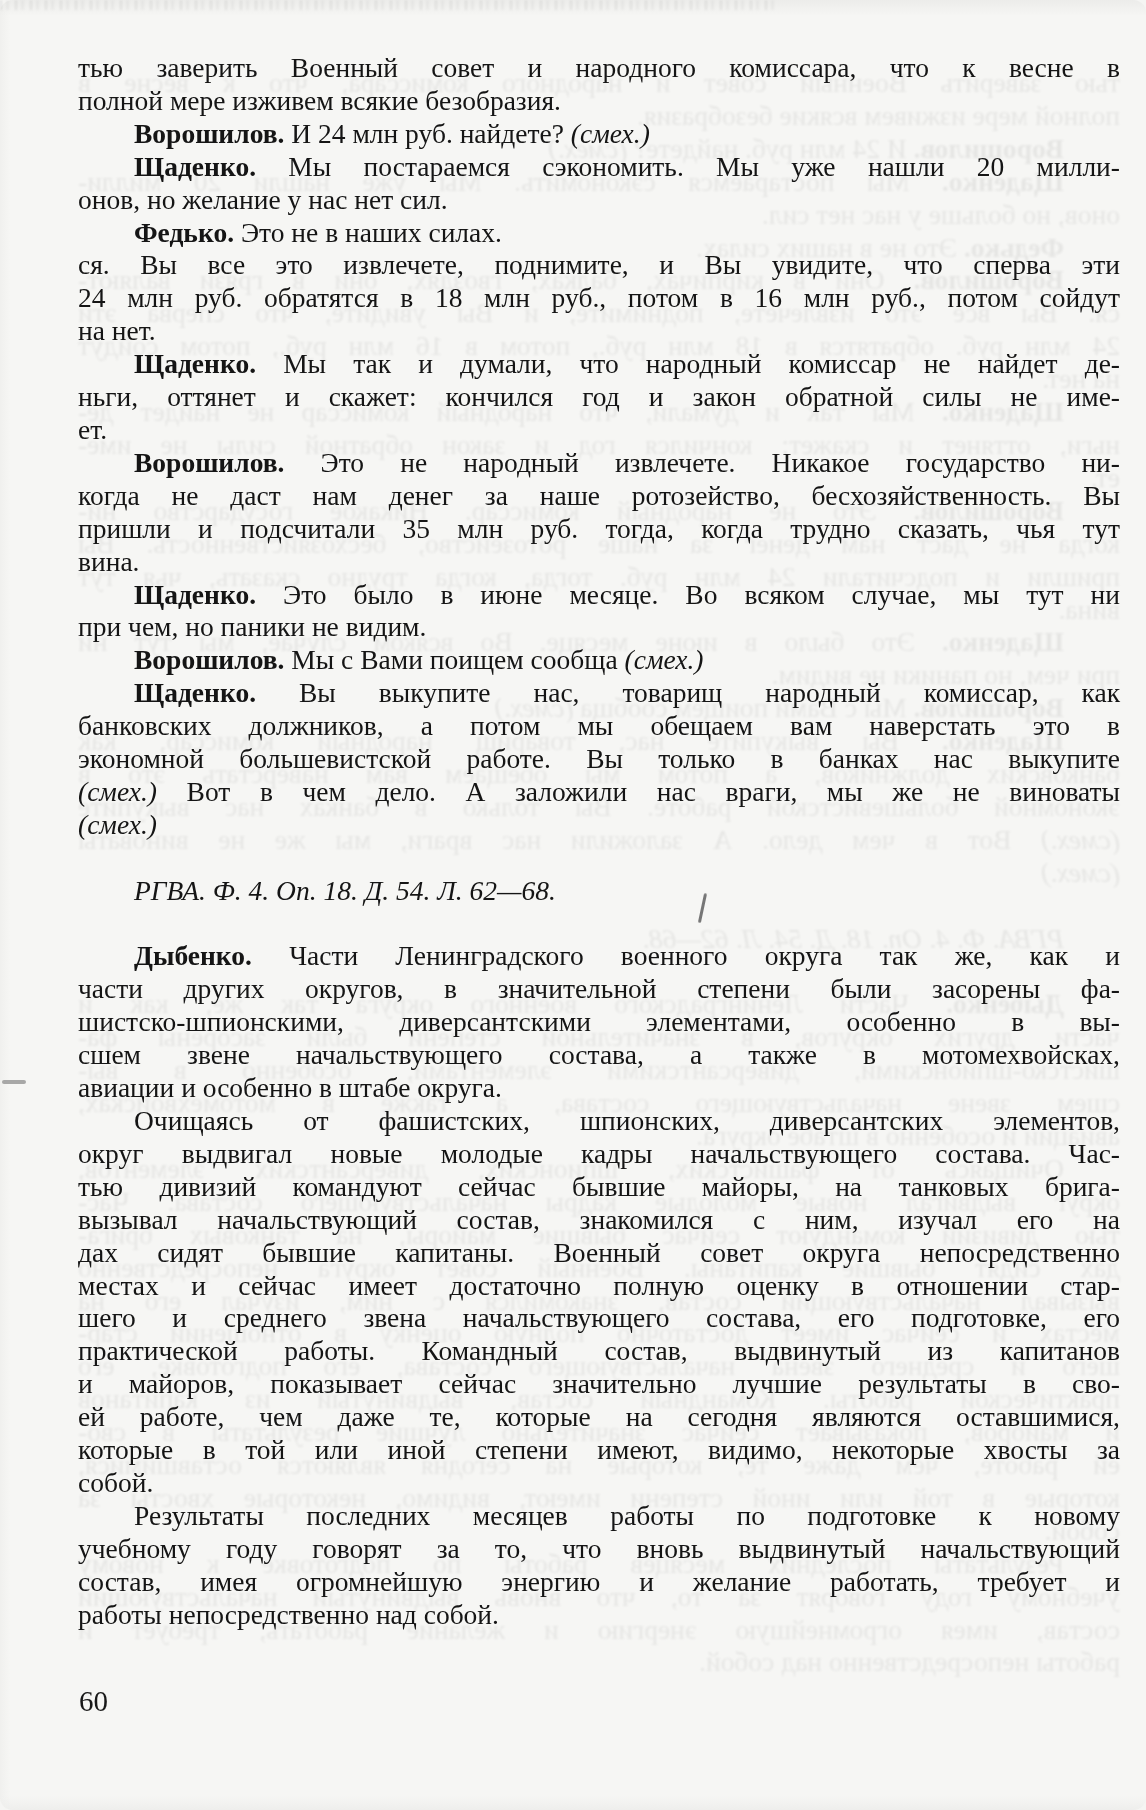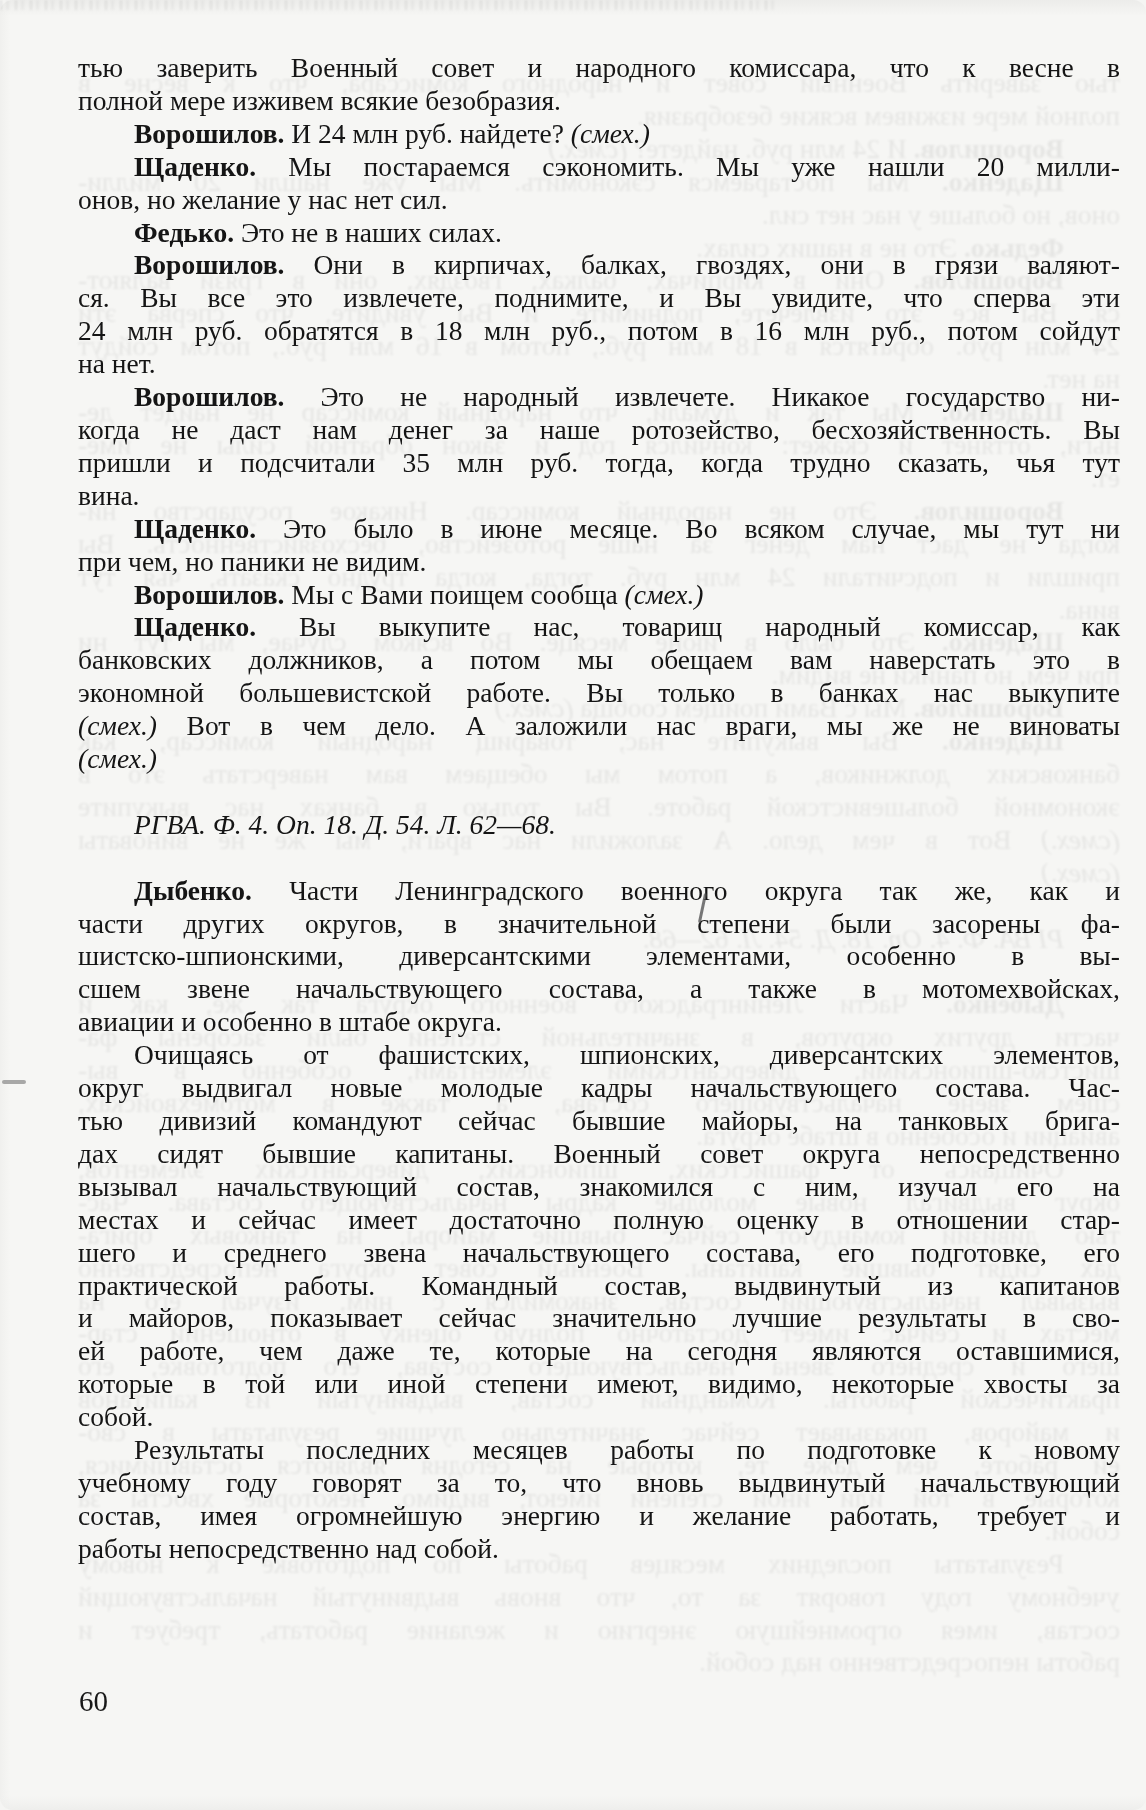--- a/index.html
+++ b/index.html
@@ -151,24 +151,28 @@
         <div class="ln last ind"><span class="s-bi">Ворошилов.</span><span> И 24 млн руб. найдете? </span><span class="s-i">(смех.)</span></div>
       </div>
       <div class="para">
         <div class="ln ind"><span class="s-bi">Щаденко.</span><span> Мы постараемся сэкономить. Мы уже нашли 20 милли-</span></div>
         <div class="ln last"><span>онов, но желание у нас нет сил.</span></div>
       </div>
       <div class="para">
         <div class="ln last ind"><span class="s-bi">Федько.</span><span> Это не в наших силах.</span></div>
       </div>
       <div class="para">
-        <div class="ln ind"><span class="s-bi">Ворошилов.</span><span> Они в кирпичах, балках, гвоздях, они в грязи валяют-</span></div>
         <div class="ln"><span>ся. Вы все это извлечете, поднимите, и Вы увидите, что сперва эти</span></div>
         <div class="ln"><span>24 млн руб. обратятся в 18 млн руб., потом в 16 млн руб., потом сойдут</span></div>
         <div class="ln last"><span>на нет.</span></div>
+      </div>
+      <div class="para">
+        <div class="ln ind"><span class="s-bi">Щаденко.</span><span> Мы так и думали, что народный комиссар не найдет де-</span></div>
+        <div class="ln"><span>ньги, оттянет и скажет: кончился год и закон обратной силы не име-</span></div>
+        <div class="ln last"><span>ет.</span></div>
       </div>
       <div class="para">
         <div class="ln ind"><span class="s-bi">Ворошилов.</span><span> Это не народный извлечете. Никакое государство ни-</span></div>
         <div class="ln"><span>когда не даст нам денег за наше ротозейство, бесхозяйственность. Вы</span></div>
         <div class="ln"><span>пришли и подсчитали 35 млн руб. тогда, когда трудно сказать, чья тут</span></div>
         <div class="ln last"><span>вина.</span></div>
       </div>
       <div class="para">
         <div class="ln ind"><span class="s-bi">Щаденко.</span><span> Это было в июне месяце. Во всяком случае, мы тут ни</span></div>
         <div class="ln last"><span>при чем, но паники не видим.</span></div>
@@ -190,22 +194,22 @@
         <div class="ln ind"><span class="s-bi">Дыбенко.</span><span> Части Ленинградского военного округа так же, как и</span></div>
         <div class="ln"><span>части других округов, в значительной степени были засорены фа-</span></div>
         <div class="ln"><span>шистско-шпионскими, диверсантскими элементами, особенно в вы-</span></div>
         <div class="ln"><span>сшем звене начальствующего состава, а также в мотомехвойсках,</span></div>
         <div class="ln last"><span>авиации и особенно в штабе округа.</span></div>
       </div>
       <div class="para">
         <div class="ln ind"><span>Очищаясь от фашистских, шпионских, диверсантских элементов,</span></div>
         <div class="ln"><span>округ выдвигал новые молодые кадры начальствующего состава. Час-</span></div>
         <div class="ln"><span>тью дивизий командуют сейчас бывшие майоры, на танковых брига-</span></div>
+        <div class="ln"><span>вызывал начальствующий состав, знакомился с ним, изучал его на</span></div>
         <div class="ln"><span>дах сидят бывшие капитаны. Военный совет округа непосредственно</span></div>
-        <div class="ln"><span>вызывал начальствующий состав, знакомился с ним, изучал его на</span></div>
         <div class="ln"><span>местах и сейчас имеет достаточно полную оценку в отношении стар-</span></div>
         <div class="ln"><span>шего и среднего звена начальствующего состава, его подготовке, его</span></div>
         <div class="ln"><span>практической работы. Командный состав, выдвинутый из капитанов</span></div>
         <div class="ln"><span>и майоров, показывает сейчас значительно лучшие результаты в сво-</span></div>
         <div class="ln"><span>ей работе, чем даже те, которые на сегодня являются оставшимися,</span></div>
         <div class="ln"><span>которые в той или иной степени имеют, видимо, некоторые хвосты за</span></div>
         <div class="ln last"><span>собой.</span></div>
       </div>
       <div class="para">
         <div class="ln ind"><span>Результаты последних месяцев работы по подготовке к новому</span></div>

